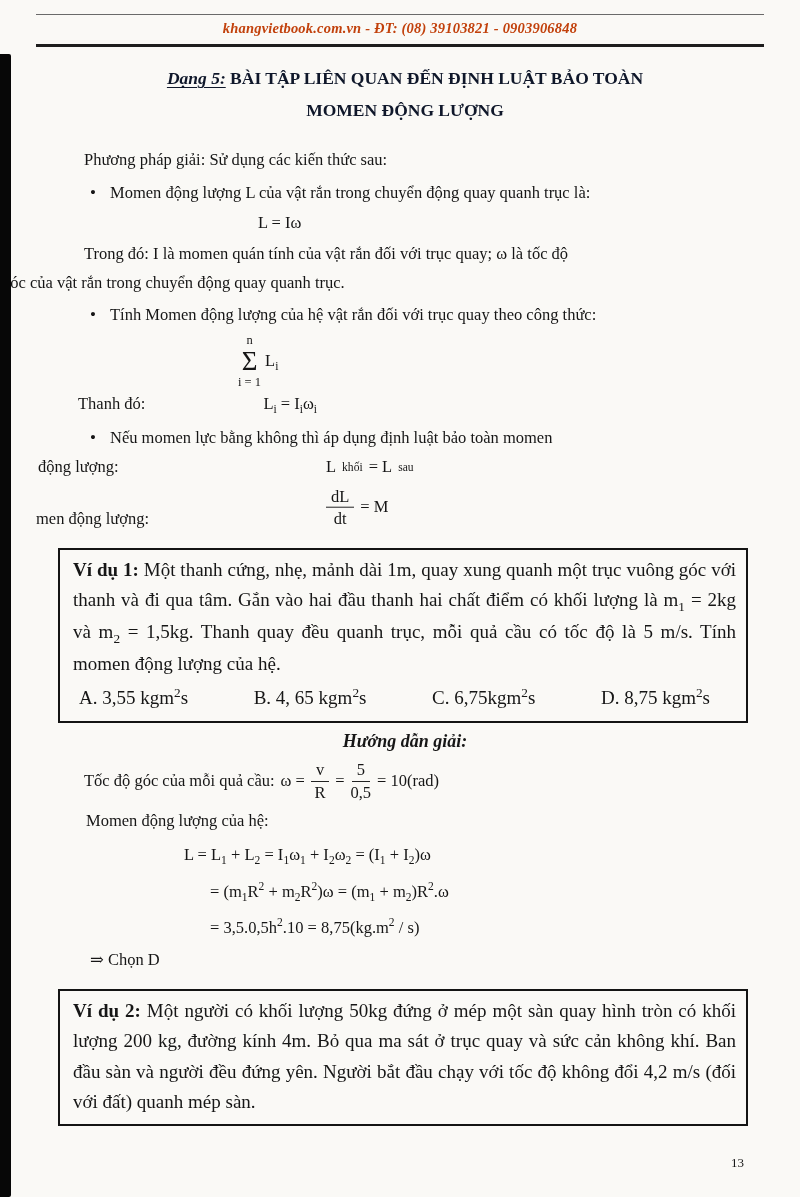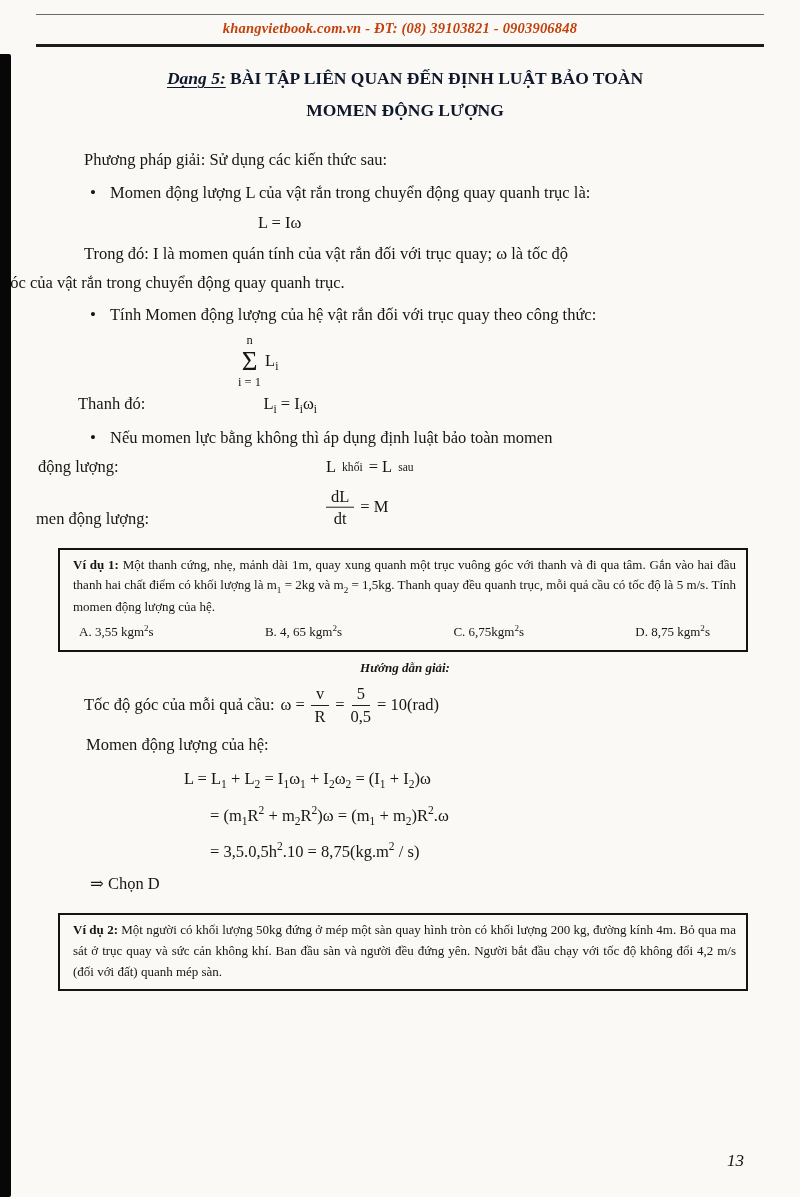--- a/index.html
+++ b/index.html
@@ -39,31 +39,31 @@
   .cont-row{position:relative;}
   .cont3 .cont{margin-left:-26px;}
   .cont4{height:52px;display:flex;align-items:flex-end;}
   .cont4 .cont{margin-left:-28px;}
   .cont-row .cform{position:absolute;left:262px;top:50%;transform:translateY(-50%);display:inline-flex;align-items:center;gap:6px;}
   .frac{display:inline-flex;flex-direction:column;align-items:center;line-height:1.2;vertical-align:middle;}
   .frac .fn{padding:0 5px 1px;border-bottom:1.4px solid #222;}
   .frac .fd{padding-top:1px;}
   .exbox{
     margin:14px 0 0 -6px;width:663px;border:2px solid #141414;
-    padding:5px 10px 7px 13px;font-size:13px;line-height:1.6;text-align:justify;
+    padding:5px 10px 7px 13px;font-size:19px;line-height:1.6;text-align:justify;
   }
   .exbox b{font-weight:700;}
   .answers{display:flex;justify-content:space-between;padding:3px 26px 0 6px;text-align:left;}
-  .sol-head{text-align:center;font-weight:700;font-style:italic;margin-top:8px;font-size:13px;}
+  .sol-head{text-align:center;font-weight:700;font-style:italic;margin-top:8px;font-size:18px;}
   .omega-row{display:flex;align-items:center;padding-left:20px;margin-top:3px;height:52px;gap:6px;}
   .momen-line{padding-left:22px;}
   .deriv{padding-left:120px;margin-top:5px;}
   .deriv-more{padding-left:146px;}
   .choose{padding-left:26px;margin-top:4px;}
-  .pagenum{position:absolute;right:56px;bottom:26px;font-size:17px;color:#151515;font-style:italic;}
+  .pagenum{position:absolute;right:56px;bottom:26px;font-size:13px;color:#151515;}
   sub{font-size:.7em;}
   sup{font-size:.7em;}
 </style>
 </head>
 <body>
 
 <div class="page">
 
   <div class="spine"></div>
 

